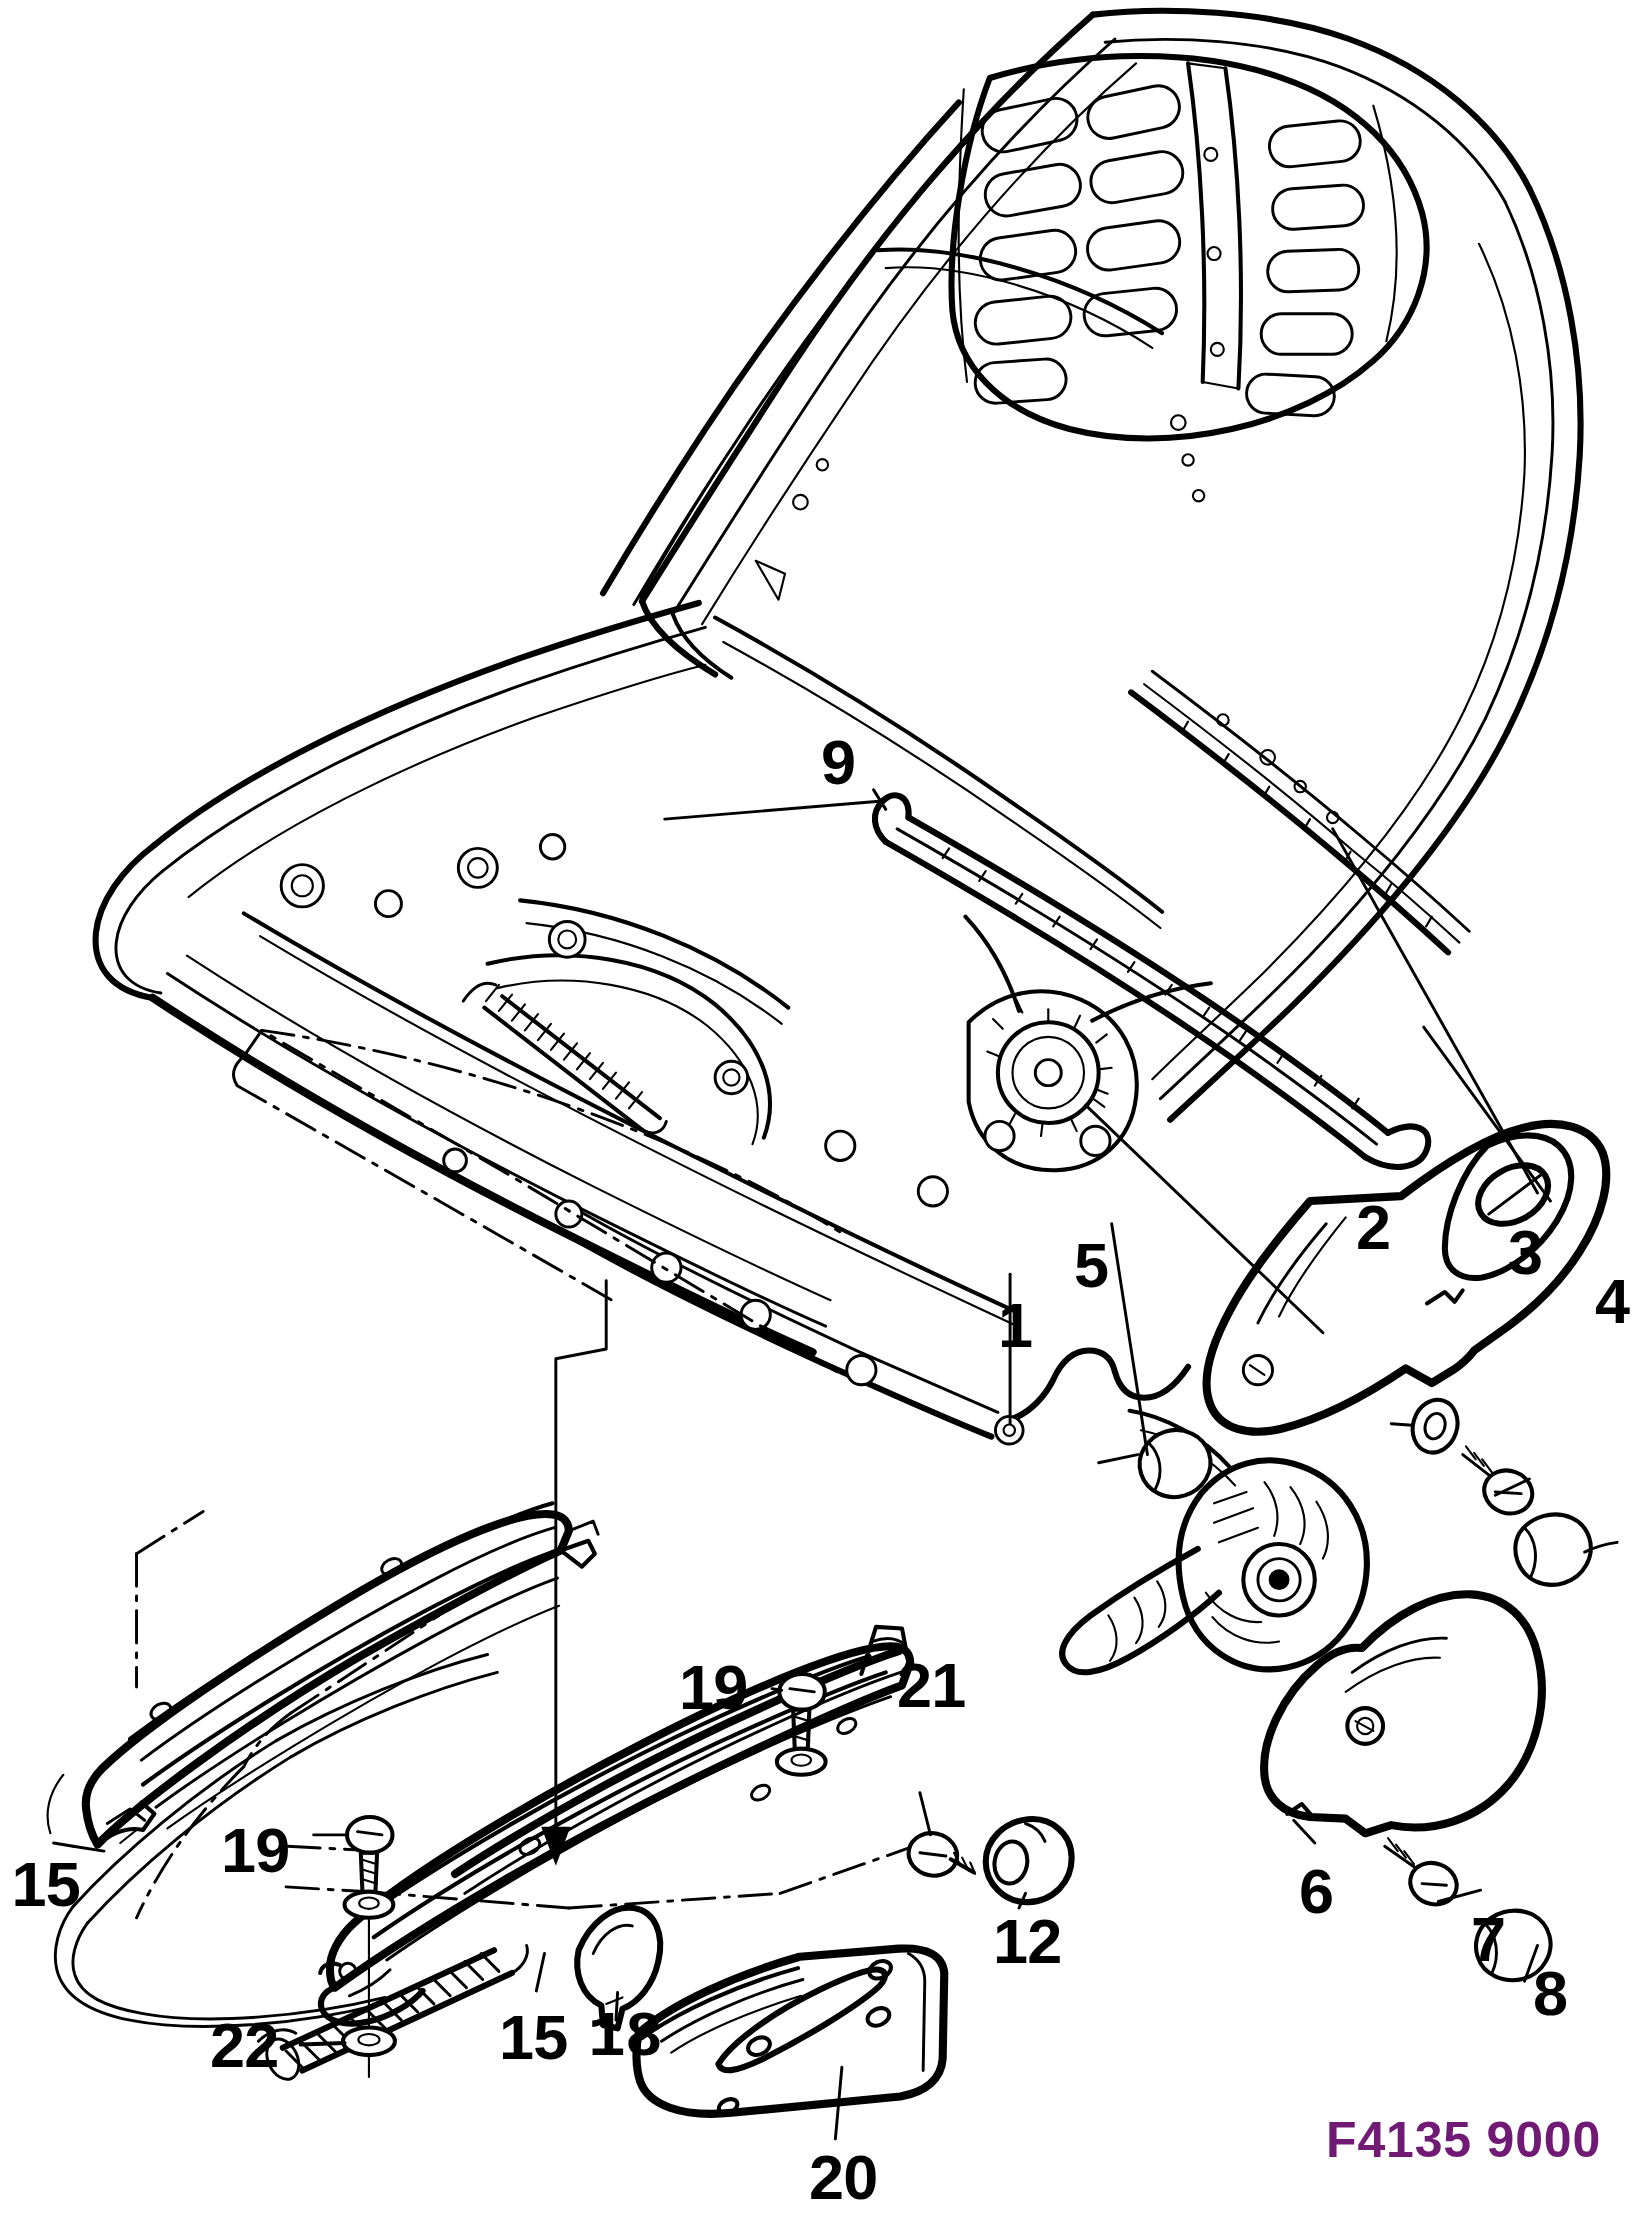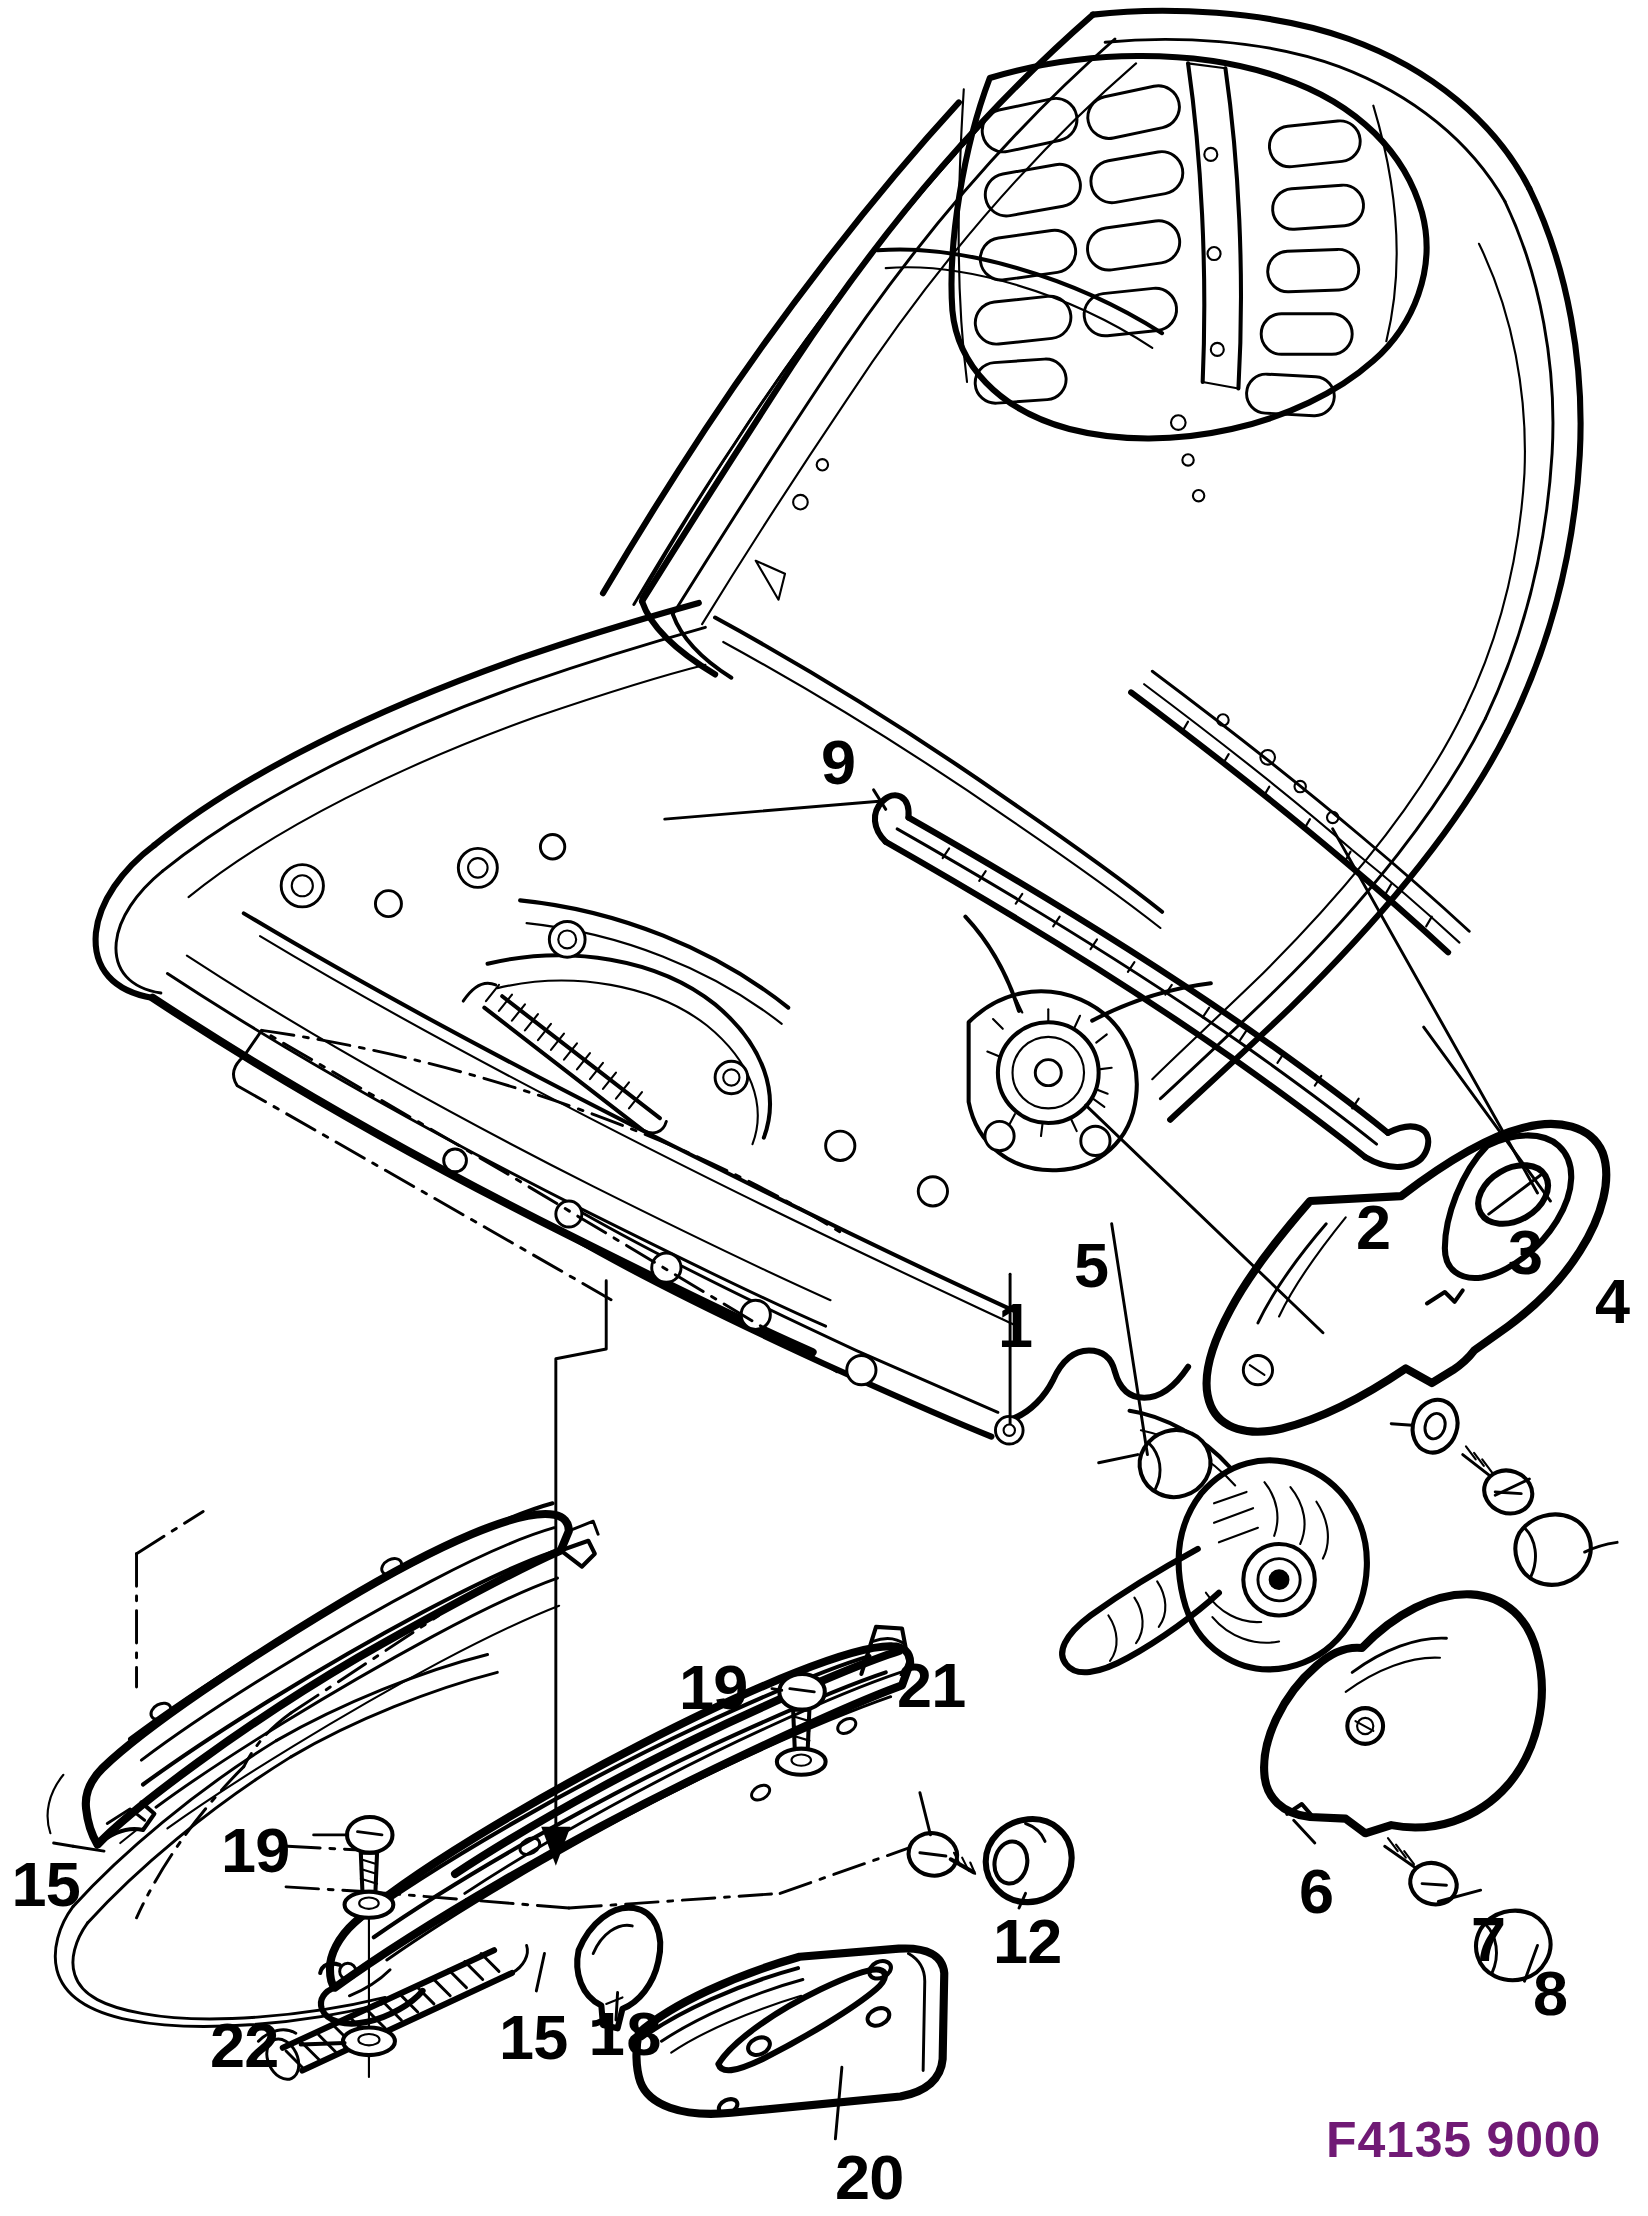--- a/index.html
+++ b/index.html
@@ -629,18 +629,18 @@
   <div class="callout" style="left:1471px;top:1908px;">7</div>
   <div class="callout" style="left:1533px;top:1962px;">8</div>
   <div class="callout" style="left:11.4px;top:1853px;">15</div>
   <div class="callout" style="left:221px;top:1819px;">19</div>
   <div class="callout" style="left:679px;top:1656px;">19</div>
   <div class="callout" style="left:897px;top:1654px;">21</div>
   <div class="callout" style="left:993px;top:1910px;">12</div>
   <div class="callout" style="left:210px;top:2014px;">22</div>
   <div class="callout" style="left:499px;top:2006px;">15</div>
   <div class="callout" style="left:588px;top:2007px;font-family:Liberation Mono, monospace;">18</div>
-  <div class="callout" style="left:835px;top:2146px;">20</div>
+  <div class="callout" style="left:809px;top:2146px;">20</div>
 
   <div id="figure-id">F4135 9000</div>
 
 </div>
 
 
 </body></html>

